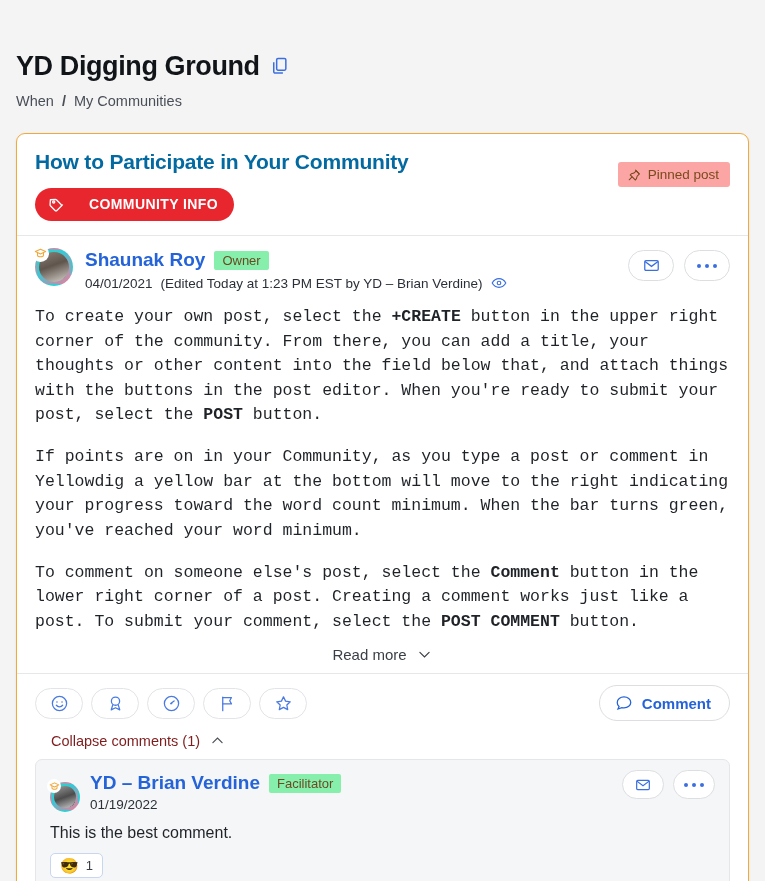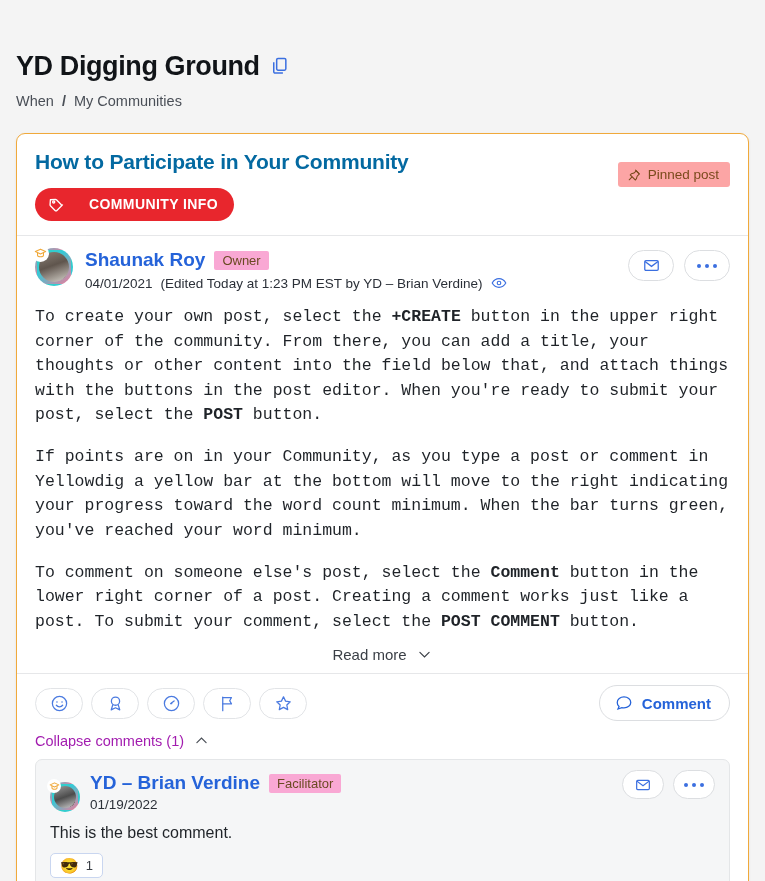--- a/index.html
+++ b/index.html
@@ -124,21 +124,21 @@
 
   .author-meta { margin-left: 12px; padding-top: 1px; }
 
   .author-line { display: flex; align-items: center; gap: 9px; }
 
   .author-name {
     color: #2563d9; font-size: 19px; font-weight: bold; cursor: pointer;
   }
 
   .role-badge {
-    background: #f9a8d4; color: #6a4a22;
+    background: #86efac; color: #6a4a22;
     font-size: 13px; padding: 2px 8px; border-radius: 2px;
   }
 
   .post-date {
     margin-top: 4px; font-size: 13.5px; color: #2b3038;
     display: flex; align-items: center; gap: 8px;
   }
   .eye-icon { color: #3b6fe0; display: inline-flex; cursor: pointer; }
 
   .head-actions {
@@ -198,22 +198,23 @@
     border: 1px solid #dcdee1; border-radius: 19px;
     background: #fff;
     color: #2563d9; font-size: 15px; font-weight: bold;
     padding: 8px 18px 8px 15px;
     cursor: pointer;
   }
 
   .collapse-row {
     padding: 2px 18px 10px 18px;
     display: flex; align-items: center; gap: 9px;
-    font-size: 14.5px; color: #a21caf;
-    cursor: pointer;
+    font-size: 14.5px; color: #7f1d1d;
+    cursor: pointer;
+    margin-left: 16px;
   }
 
   
   .comment-card {
     margin: 0 18px 18px 18px;
     background: #f5f6f7;
     border: 1px solid #e4e6e8;
     border-radius: 7px;
     position: relative;
   }

